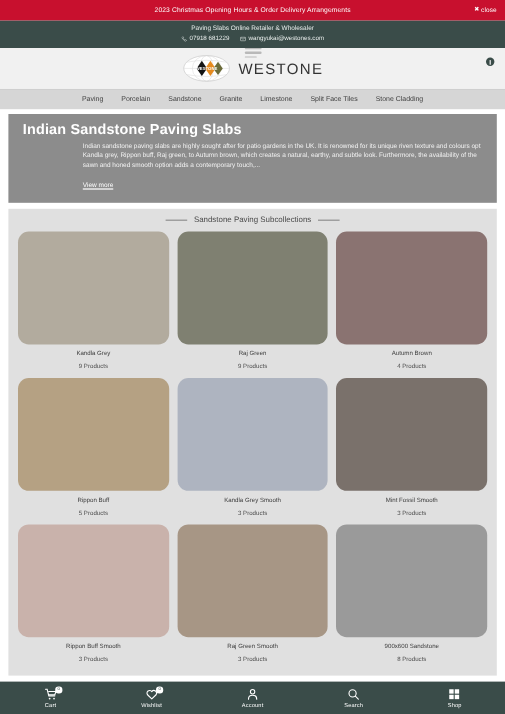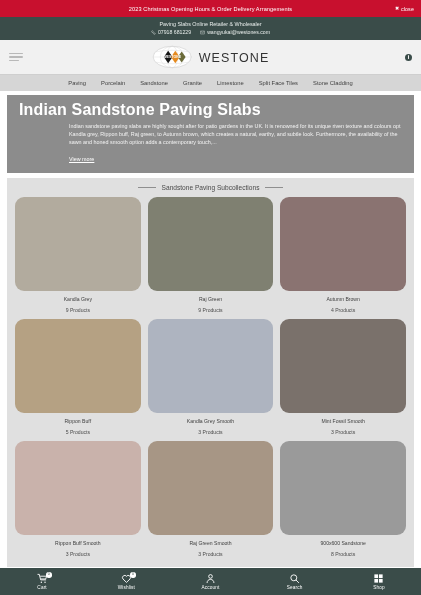--- a/index.html
+++ b/index.html
@@ -57,20 +57,21 @@
   .mini-ico { width:5px; height:5px; display:block; }
 
   
   .logohead {
     background:#f1f1f1;
     height:34px;
     display:flex;
     align-items:center;
     padding:0 9px;
     position:relative;
+    flex-direction:column;
   }
   .burger { width:14px; display:flex; flex-direction:column; gap:2.1px; cursor:pointer; }
   .burger span { display:block; height:1.4px; background:#b9b9b9; border-radius:1px; }
   .burger span:nth-child(1){ width:100%; }
   .burger span:nth-child(2){ width:100%; }
   .burger span:nth-child(3){ width:72%; }
 
   .brandwrap {
     position:absolute;
     left:50%;
@@ -123,21 +124,21 @@
   }
 
   
   .hero {
     background:#8c8c8c;
     color:#ffffff;
     padding:6px 10px 8px 12px;
     margin:4px 7px 0 7px;
   }
   .hero-title {
-    font-size:16px;
+    font-size:12px;
     font-weight:bold;
     letter-spacing:.15px;
     margin-bottom:3px;
   }
   .hero-body { padding-left:50px; }
   .hero-desc {
     font-size:5.4px;
     line-height:8.2px;
     color:#f3f3f3;
   }

